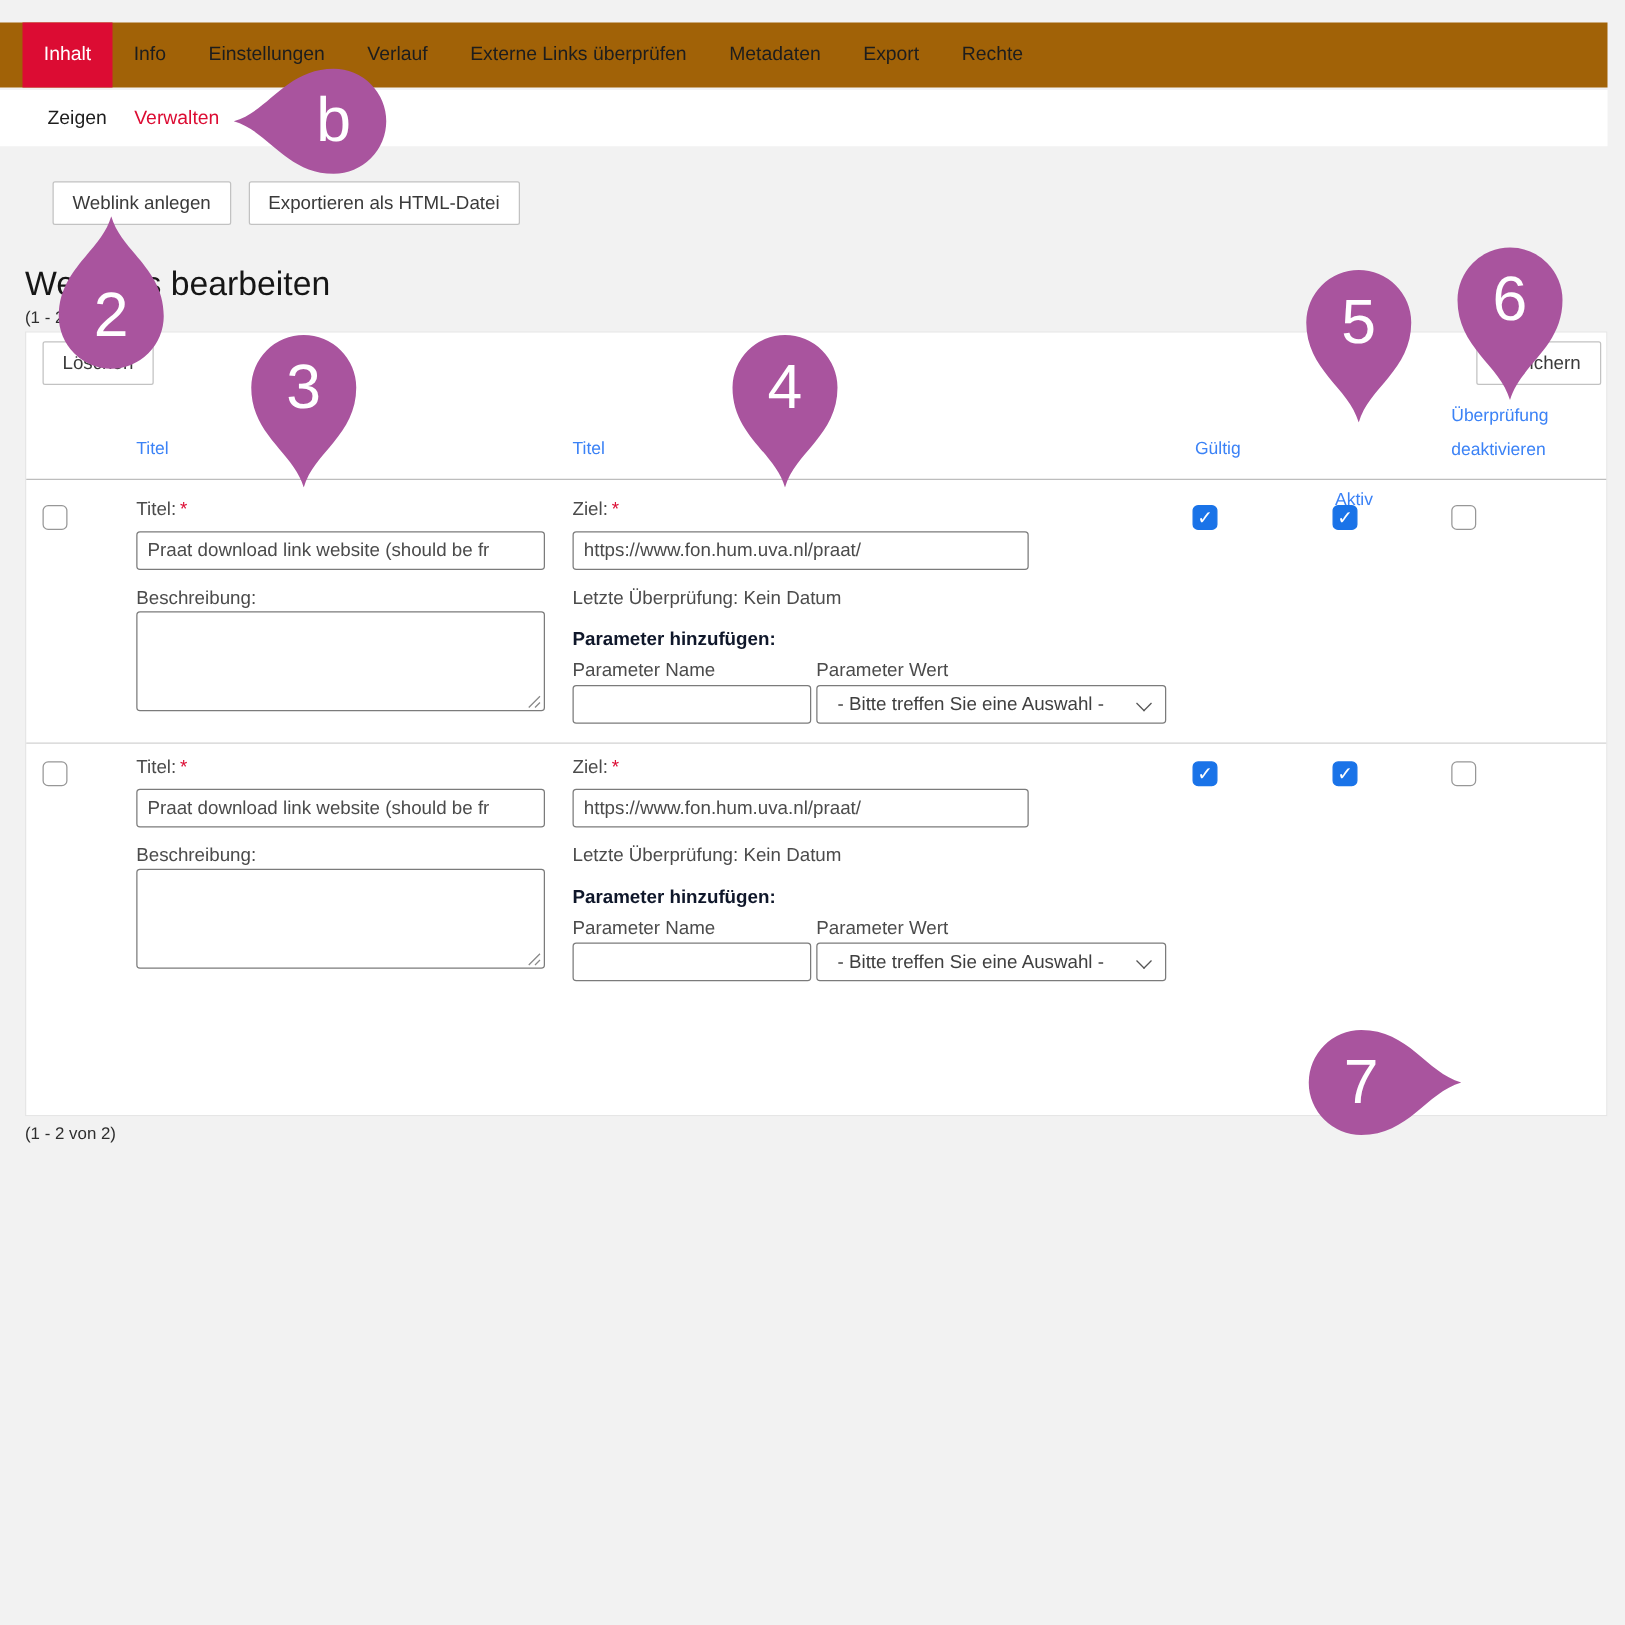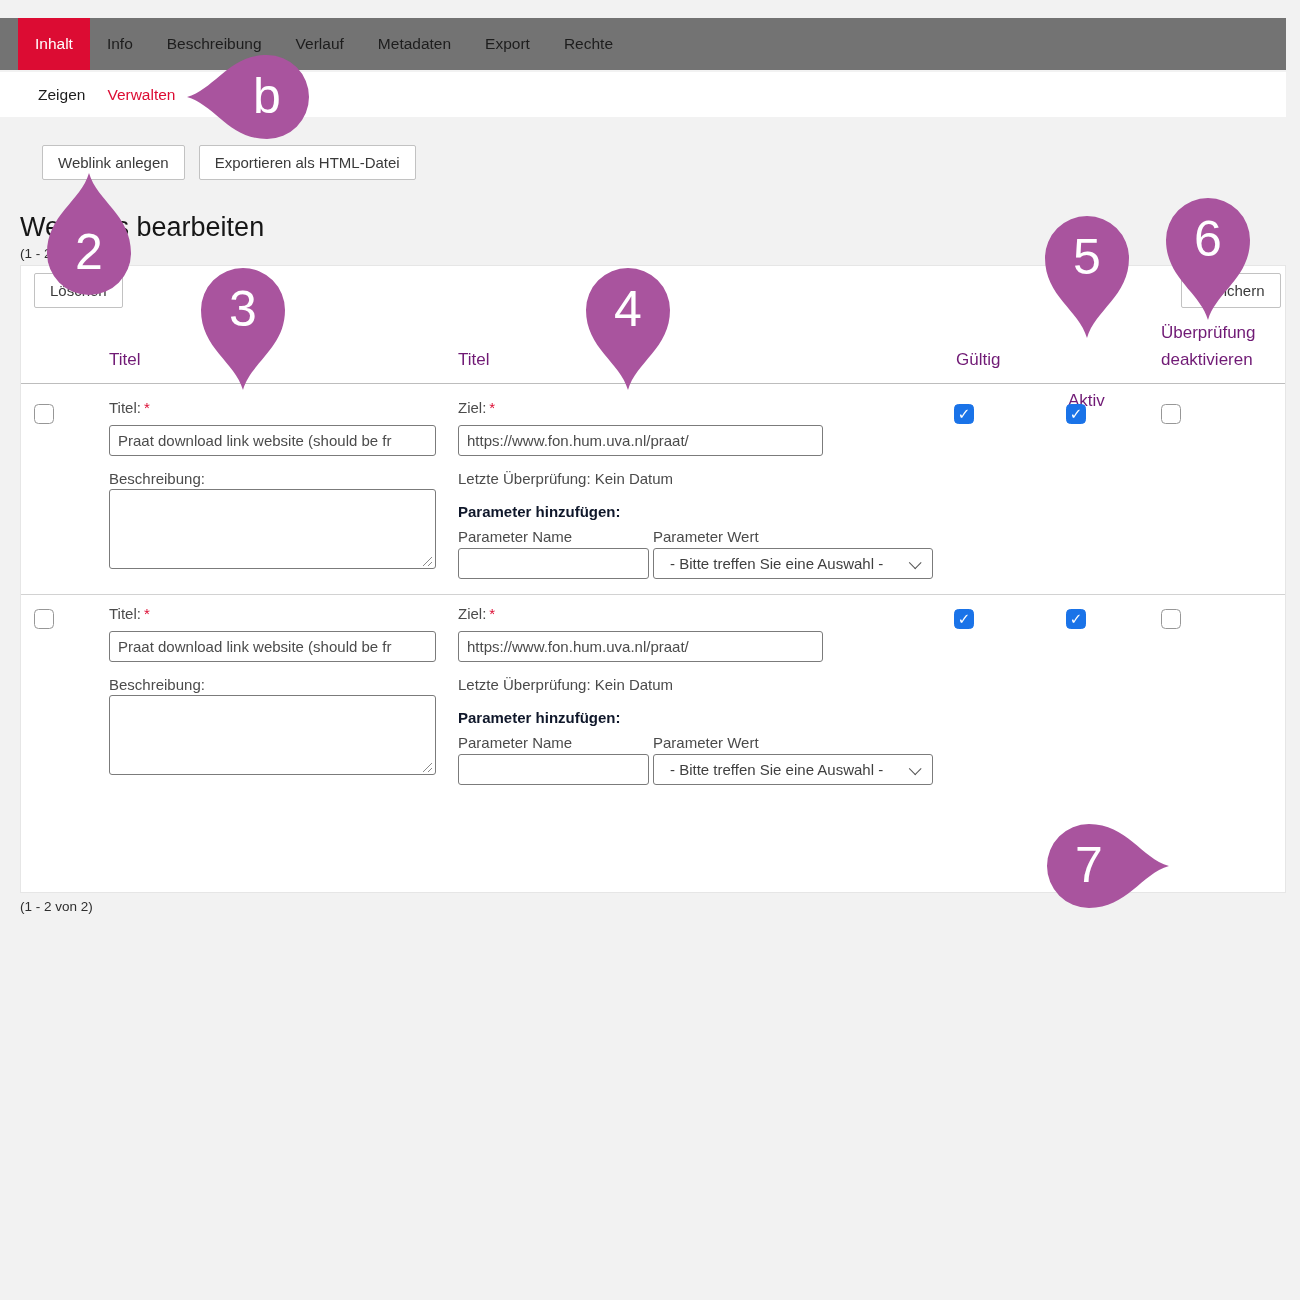--- a/index.html
+++ b/index.html
@@ -14,21 +14,21 @@
   :root {
     --accent:#dc0c33;
     --pin:#a9549e;
     --cb-blue:#1a73e8;
     --page-bg:#f2f2f2;
   }
 
   
   .tabbar {
     position:absolute; left:0; top:18px; width:1286px; height:52px;
-    background:#737373; display:flex; align-items:stretch; padding-left:18px;
+    background:#a16207; display:flex; align-items:stretch; padding-left:18px;
   }
   .tab {
     display:flex; align-items:center; padding:0 17px;
     font-size:15.5px; color:#1d1d1d; cursor:pointer; white-space:nowrap;
   }
   .tab.active { background:var(--accent); color:#fff; }
   .subtabbar {
     position:absolute; left:0; top:72px; width:1286px; height:45px;
     background:#fff; display:flex; align-items:center; padding-left:38px;
   }
@@ -48,21 +48,21 @@
   .range-top { position:absolute; left:20px; top:246px; font-size:13.5px; color:#2e2e2e; }
   .range-bottom { position:absolute; left:20px; top:899px; font-size:13.5px; color:#2e2e2e; }
 
   
   .panel {
     position:absolute; left:20px; top:265px; width:1266px; height:628px;
     background:#fff; border:1px solid #e6e6e6;
   }
   .panel-head { position:relative; height:118px; border-bottom:1px solid #bdbdbd; }
   .panel-head .btn { position:absolute; }
-  .col-head { position:absolute; font-size:17px; color:#701a75; white-space:nowrap; }
+  .col-head { position:absolute; font-size:14px; color:#3b82f6; white-space:nowrap; }
   .col-head.wrap { white-space:normal; width:120px; line-height:27px; }
 
   .trow { position:relative; height:210px; }
   .trow.second { height:204px; border-top:1px solid #d2d2d2; }
   .tfoot { position:relative; height:96px; border-top:1px solid #d2d2d2; }
 
   .flabel { position:absolute; font-size:15px; color:#4b4b4b; white-space:nowrap; }
   .req { color:var(--accent); margin-left:3px; }
   .bold-label { font-weight:bold; color:#0f172a; }
 
@@ -111,22 +111,23 @@
   .pin-down .pin-label, .pin-right .pin-label { left:44px; top:44px; }
   .pin-up .pin-label { left:44px; top:80px; }
   .pin-left .pin-label { left:80px; top:44px; }
 </style>
 </head>
 <body>
 
 <nav class="tabbar">
   <div class="tab active">Inhalt</div>
   <div class="tab">Info</div>
-  <div class="tab">Beschreibung</div>
+  <div class="tab">Einstellungen</div>
   <div class="tab">Verlauf</div>
+  <div class="tab">Externe Links überprüfen</div>
   <div class="tab">Metadaten</div>
   <div class="tab">Export</div>
   <div class="tab">Rechte</div>
 </nav>
 
 <nav class="subtabbar">
   <div class="subtab">Zeigen</div>
   <div class="subtab active">Verwalten</div>
 </nav>
 

